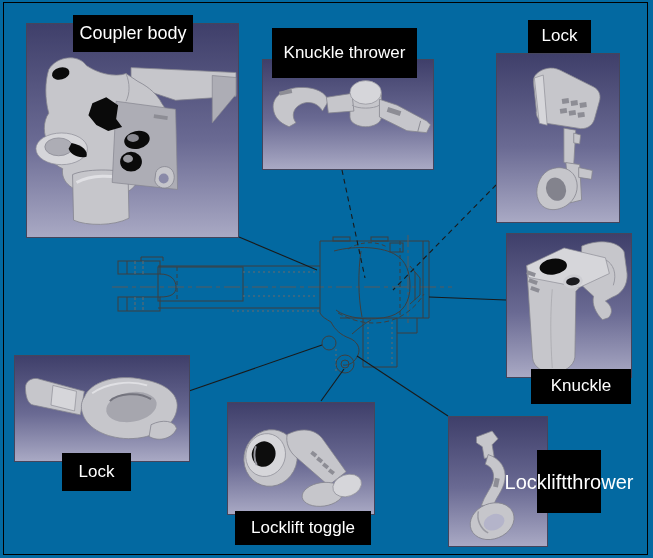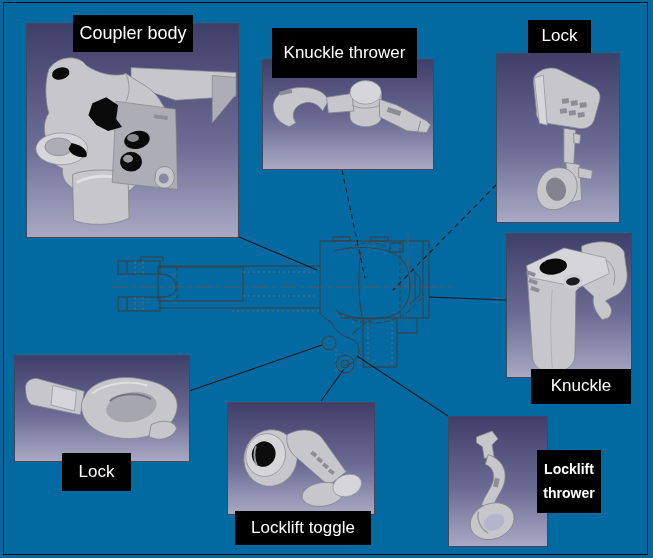--- a/index.html
+++ b/index.html
@@ -16,21 +16,21 @@
     position:absolute;z-index:2;box-sizing:border-box;
     border:1px solid #45455c;
     background:linear-gradient(180deg,#3f3f6a 0%,#6a6a93 55%,#a9a9c4 100%);
   }
   .viewer svg{display:block;width:100%;height:100%;}
   .plabel{
     position:absolute;z-index:3;background:#000;color:#fff;
     display:flex;align-items:center;justify-content:center;
     font-size:17px;text-align:center;line-height:1.2;
   }
-  .plabel.two{flex-direction:column;font-size:14px;line-height:1.7;font-weight:bold;}
+  .plabel.two{font-size:20px;line-height:1.7;}
   
   .pg{fill:#c6c6cb;stroke:#84848e;stroke-width:0.8;}
   .pglite{fill:#d6d6da;stroke:#8d8d96;stroke-width:0.7;}
   .pgdark{fill:#adadb5;stroke:#84848e;stroke-width:0.7;}
   .hole{fill:#0a0a0a;stroke:none;}
   .ridge{fill:#8d8d95;stroke:none;}
 </style>
 </head>
 <body>
 

